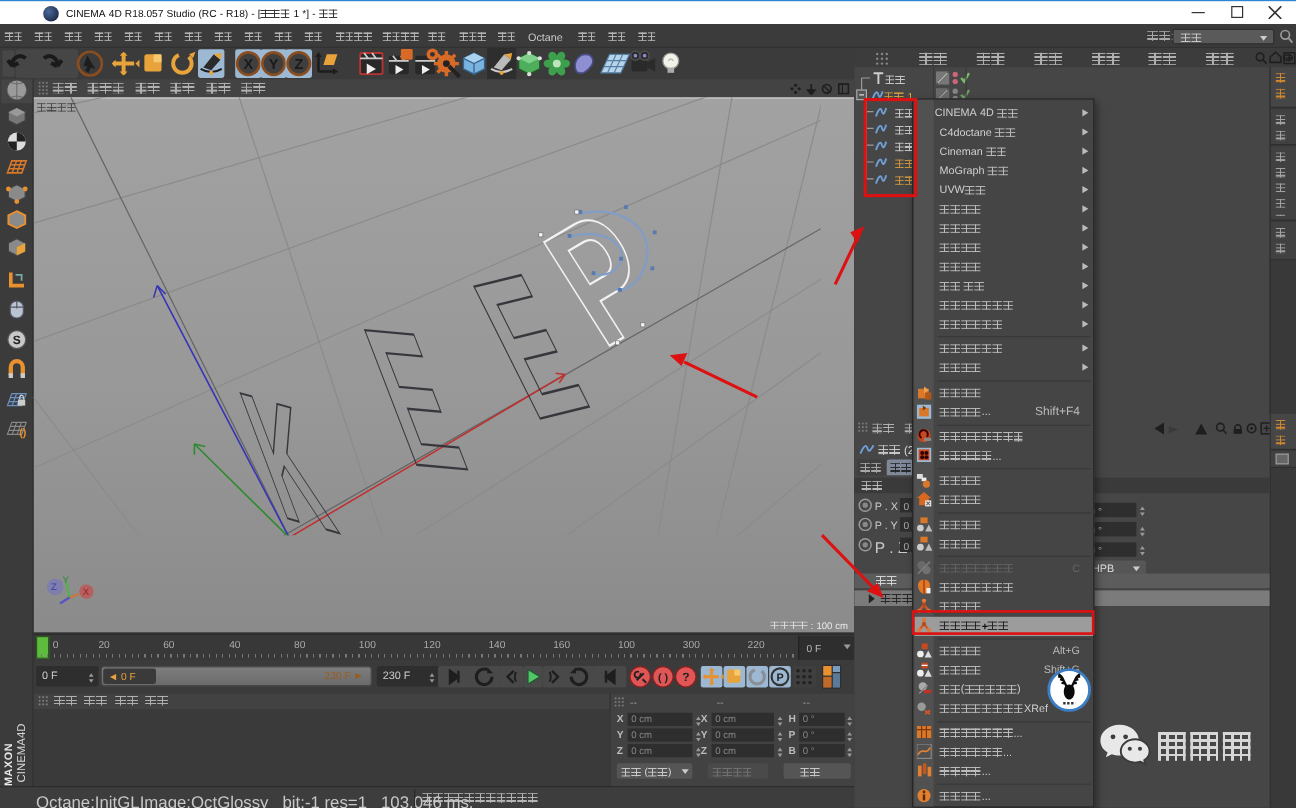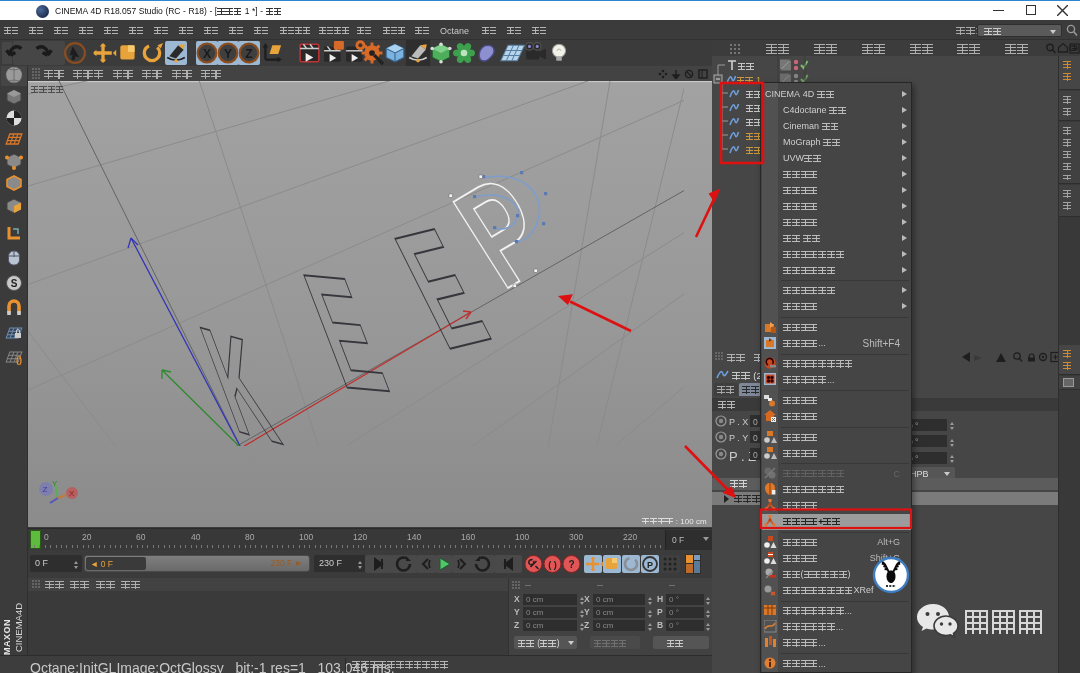--- a/index.html
+++ b/index.html
@@ -414,21 +414,21 @@
 </div>
 <div class="ab" style="left:28px;top:550px;width:684px;height:28px;background:#3b3b3b">
 <div class="ab" style="left:2px;top:5px;width:52px;height:17px;background:#2e2e2e;border-radius:2px">
       <span class="ab" style="left:5px;top:3px;font-size:9px;color:#ccc">0 F</span>
       <span class="ab ud" style="right:4px;top:4px">
         <i class="u"></i>
         <i class="d"></i>
       </span>
     </div>
 <div class="ab" style="left:56px;top:5px;width:226px;height:17px;background:linear-gradient(#7e7e7e,#6a6a6a);border-radius:3px;border:1px solid #4a4a4a">
-      <div class="ab" style="left:1px;top:1px;width:60px;height:13px;background:#3a3a3a;border-radius:2px">
+      <div class="ab" style="left:1px;top:1px;width:44px;height:13px;background:#3a3a3a;border-radius:2px">
         <span class="ab" style="left:4px;top:2px;font-size:8.5px;color:#e8a33b">◄ 0 F</span>
       </div>
       <span class="ab" style="right:6px;top:2px;font-size:8.5px;color:#9a5c20">230 F ►</span>
     </div>
 <div class="ab" style="left:286px;top:5px;width:52px;height:17px;background:#2e2e2e;border-radius:2px">
       <span class="ab" style="left:5px;top:3px;font-size:9px;color:#ccc">230 F</span>
       <span class="ab ud" style="right:4px;top:4px">
         <i class="u"></i>
         <i class="d"></i>
       </span>
@@ -826,21 +826,21 @@
 <div class="ab" style="left:0;top:133px;width:346px;height:12px;background:#5c5c5c">
       <span class="ab row" style="left:18px;top:1px;font-size:9px;color:#e8e8e8"><i class="cj"></i><i class="cj"></i></span>
     </div>
 <div class="ab" style="left:0;top:147px;width:346px;height:13px;background:#7b7b7b">
       <span class="ab" style="left:12px;top:3px;width:0;height:0;border:4px solid transparent;border-left:5.5px solid #222"></span>
       <span class="ab row" style="left:22px;top:2px;font-size:9px;color:#1a1a1a"><i class="cj"></i><i class="cj"></i><i class="cj"></i><i class="cj"></i></span>
     </div>
 </div>
 <div class="ab" style="left:760px;top:82px;width:152px;height:591px;background:#454545;border:1px solid #262626;box-shadow:2px 3px 6px rgba(0,0,0,.4);overflow:hidden">
     <div class="ab" style="left:1px;top:0;width:16px;height:591px;background:#515151"></div>
-    <span class="ab row" style="left:4px;top:6.2px;font-size:9px;color:#cfcfcf;">CINEMA<span class="sp"></span>4D<span class="sp"></span><i class="cj"></i><i class="cj"></i></span>
+    <span class="ab row" style="left:18px;top:6.2px;font-size:9px;color:#cfcfcf;">CINEMA<span class="sp"></span>4D<span class="sp"></span><i class="cj"></i><i class="cj"></i></span>
     <span class="ab" style="left:141px;top:7.5px;width:0;height:0;border:3.5px solid transparent;border-left:5px solid #bbb"></span>
     <span class="ab row" style="left:22px;top:22.2px;font-size:9px;color:#cfcfcf;">C4doctane<span class="sp"></span><i class="cj"></i><i class="cj"></i></span>
     <span class="ab" style="left:141px;top:23.5px;width:0;height:0;border:3.5px solid transparent;border-left:5px solid #bbb"></span>
     <span class="ab row" style="left:22px;top:38.2px;font-size:9px;color:#cfcfcf;">Cineman<span class="sp"></span><i class="cj"></i><i class="cj"></i></span>
     <span class="ab" style="left:141px;top:39.5px;width:0;height:0;border:3.5px solid transparent;border-left:5px solid #bbb"></span>
     <span class="ab row" style="left:22px;top:54.2px;font-size:9px;color:#cfcfcf;">MoGraph<span class="sp"></span><i class="cj"></i><i class="cj"></i></span>
     <span class="ab" style="left:141px;top:55.5px;width:0;height:0;border:3.5px solid transparent;border-left:5px solid #bbb"></span>
     <span class="ab row" style="left:22px;top:70.2px;font-size:9px;color:#cfcfcf;">UVW<i class="cj"></i><i class="cj"></i></span>
     <span class="ab" style="left:141px;top:71.5px;width:0;height:0;border:3.5px solid transparent;border-left:5px solid #bbb"></span>
     <span class="ab row" style="left:22px;top:86.2px;font-size:9px;color:#cfcfcf;"><i class="cj"></i><i class="cj"></i><i class="cj"></i><i class="cj"></i></span>

